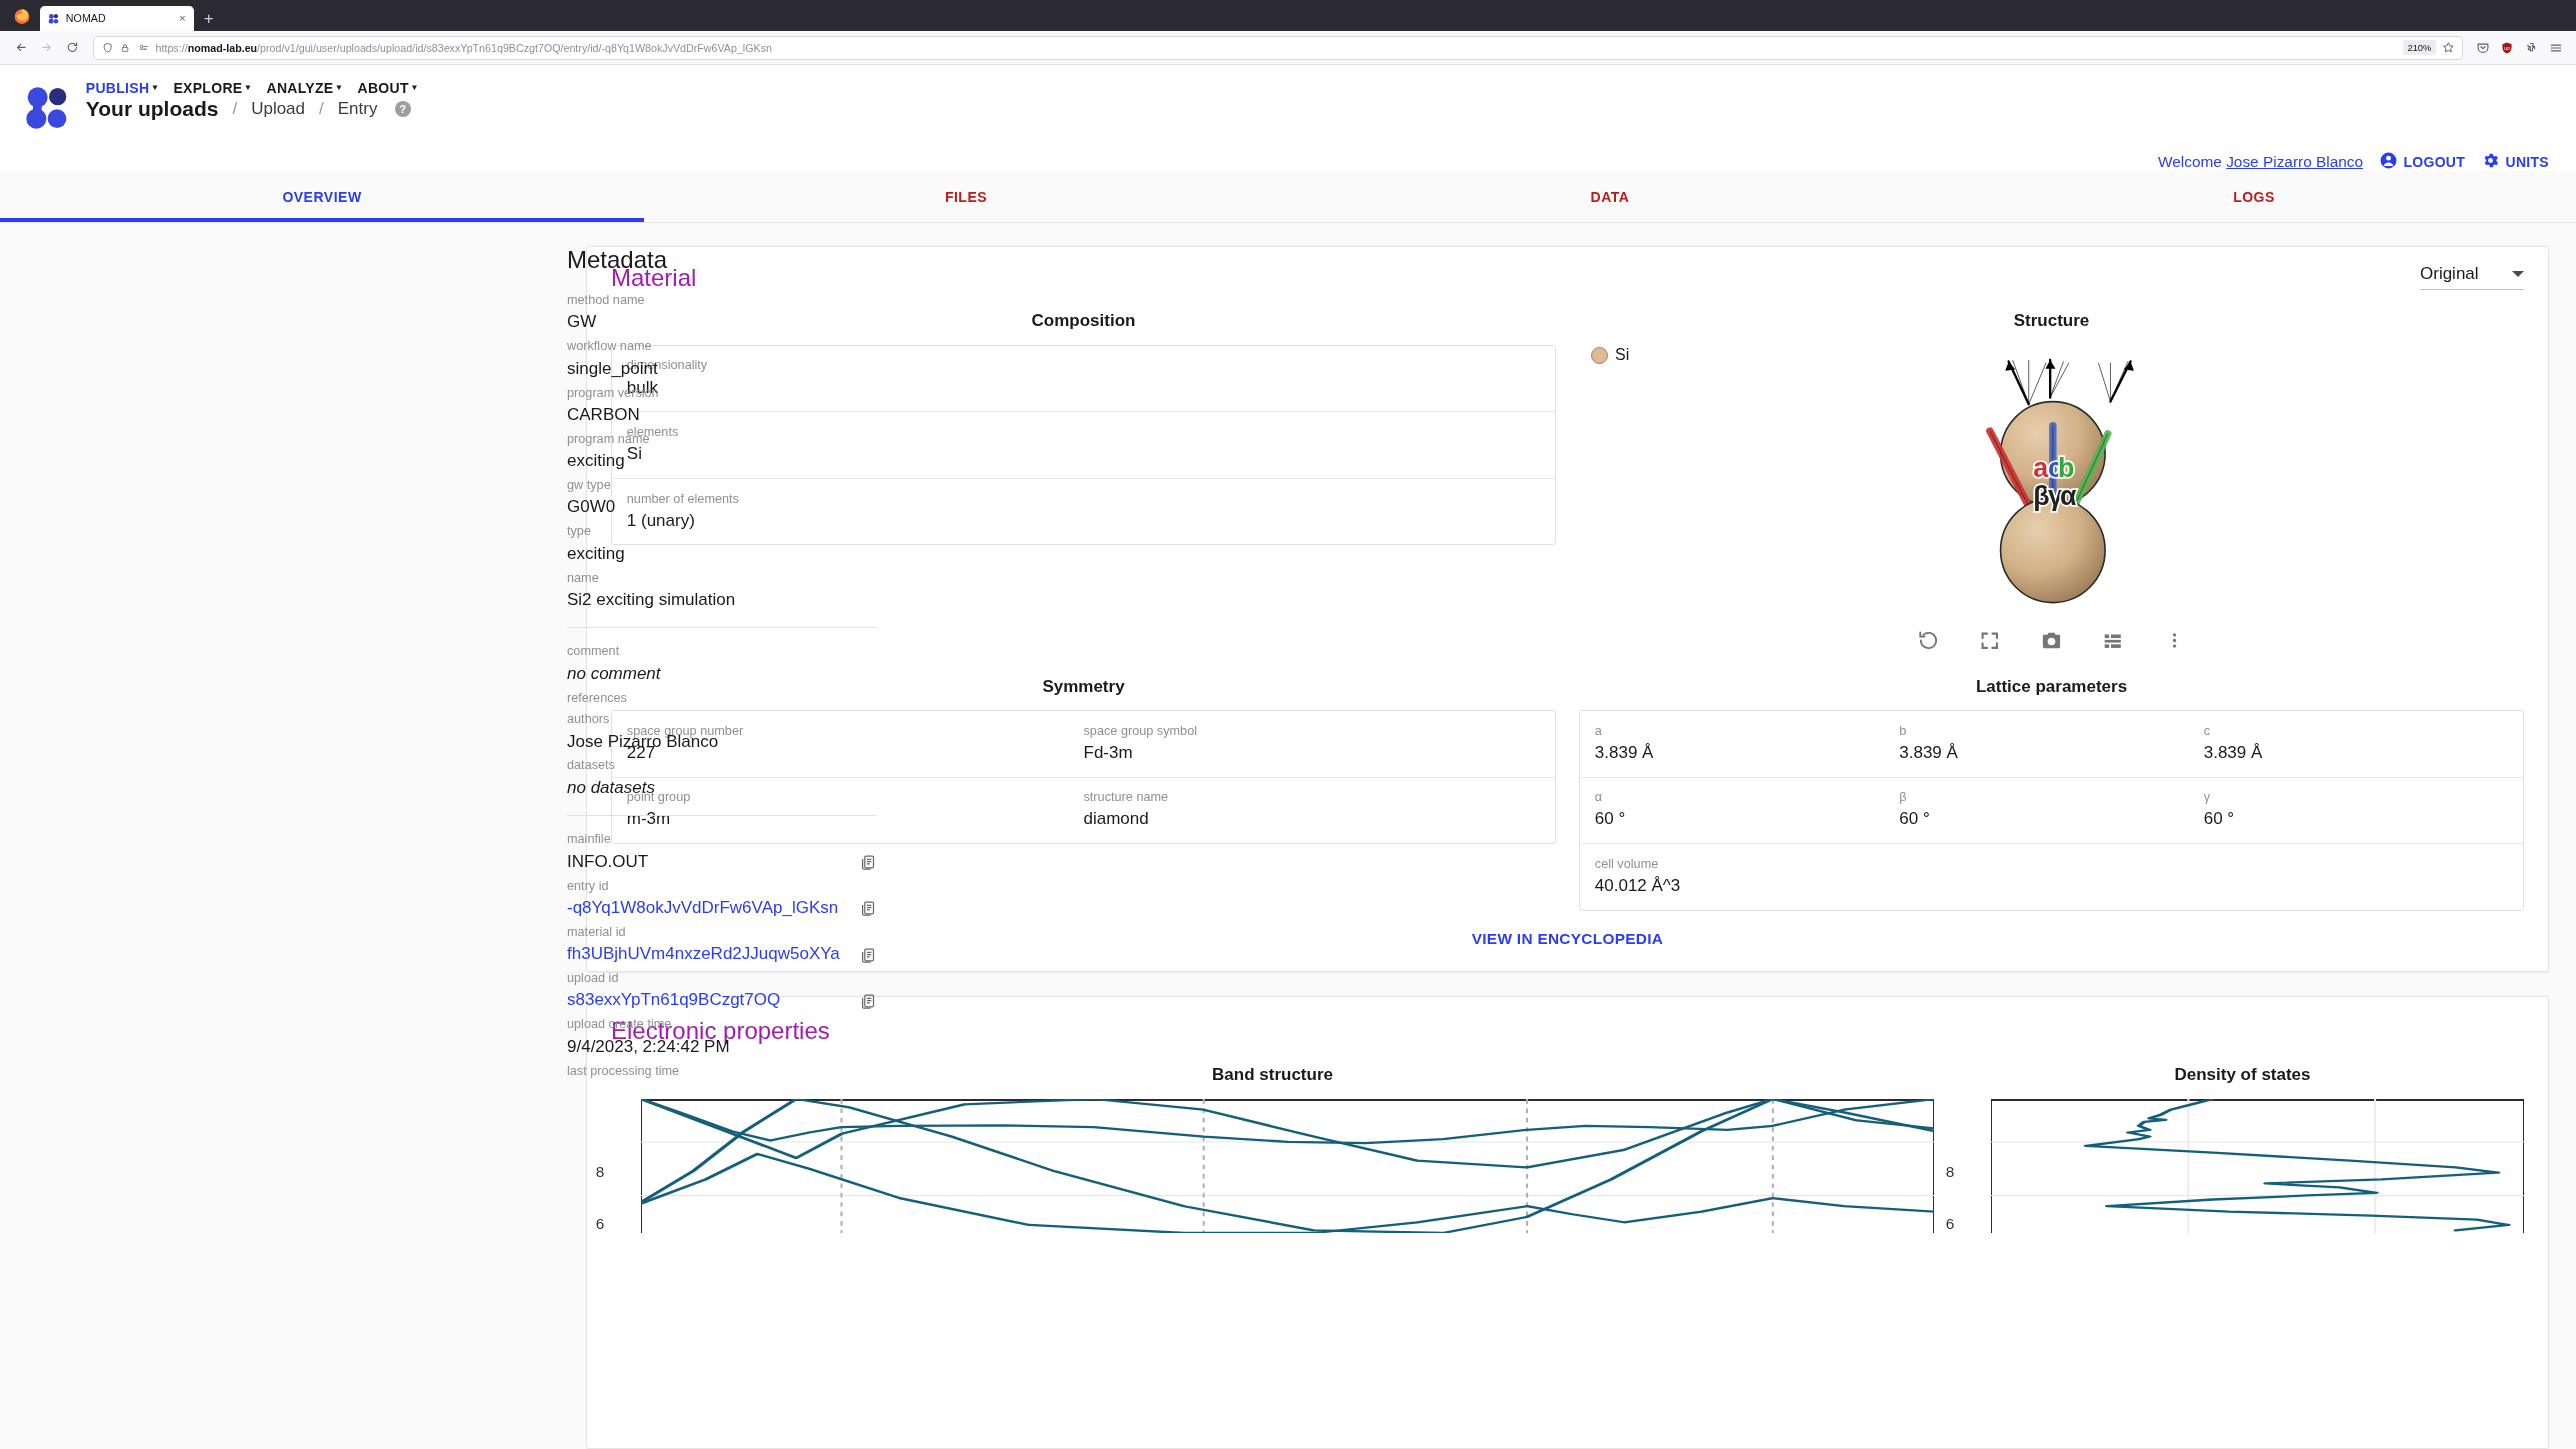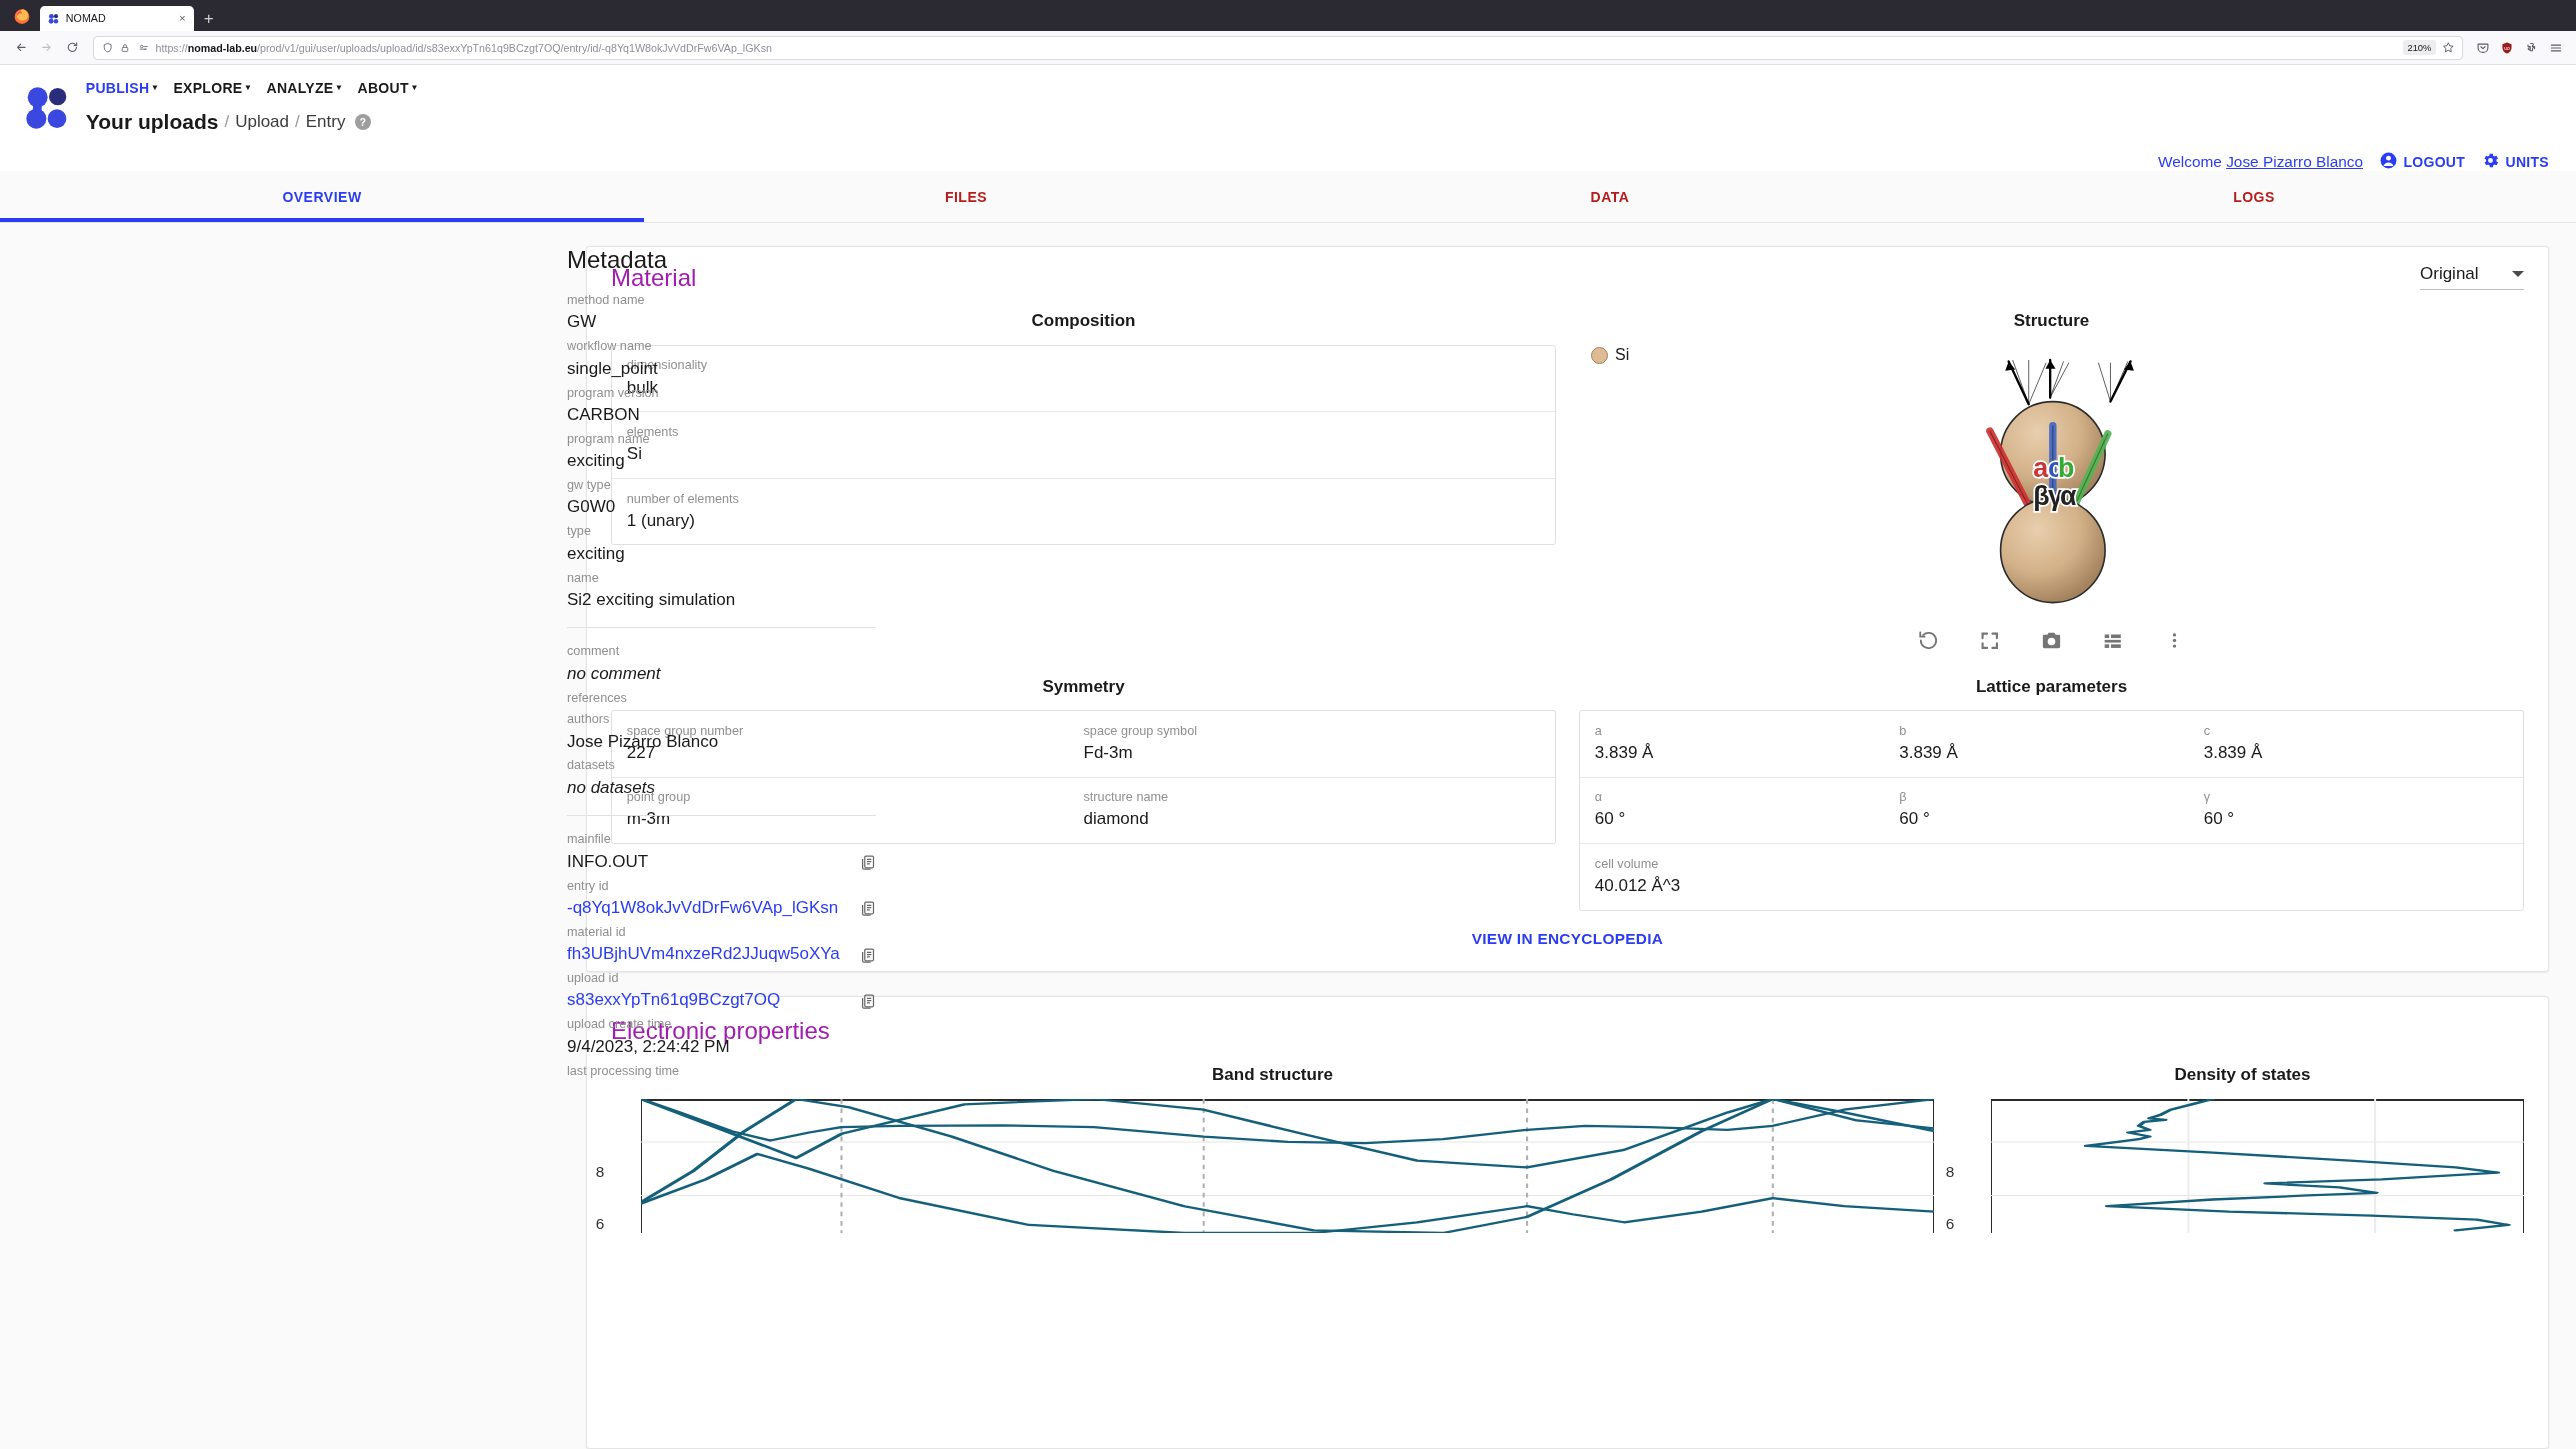--- a/index.html
+++ b/index.html
@@ -69,21 +69,21 @@
   }
   #nomad-logo { width: 48px; height: 48px; margin: 19px 14.8px 0 0; flex: 0 0 auto; }
   #header-left { display: flex; flex-direction: column; padding-top: 14.8px; }
   #main-nav { display: flex; align-items: center; gap: 0; }
   .nav-item {
     display: flex; align-items: center; gap: 3.4px; margin-right: 16px;
     font-size: 14px; font-weight: 700; letter-spacing: 0.3px; color: #1a1a1a;
   }
   .nav-item.active { color: #2a3cf5; }
   .nav-caret { font-size: 8.7px; line-height: 1; color: #1a1a1a; }
-  #breadcrumb { display: flex; align-items: center; gap: 6px; margin-top: 14px; text-align: right; }
+  #breadcrumb { display: flex; align-items: center; gap: 14px; margin-top: 1px; text-align: right; }
   #breadcrumb-current { font-size: 21px; font-weight: 700; color: #1a1a1a; }
   .crumb-sep { font-size: 17px; color: #9a9a9a; }
   .crumb { font-size: 17px; color: #3c3c3c; }
   #help-icon {
     width: 16px; height: 16px; border-radius: 50%; background: #9e9e9e;
     color: #fff; font-size: 10.7px; font-weight: 700; display: flex;
     align-items: center; justify-content: center; margin-left: 3.4px;
   }
   #header-right {
     position: absolute; right: 27px; top: 97px; transform: translateY(-50%);

